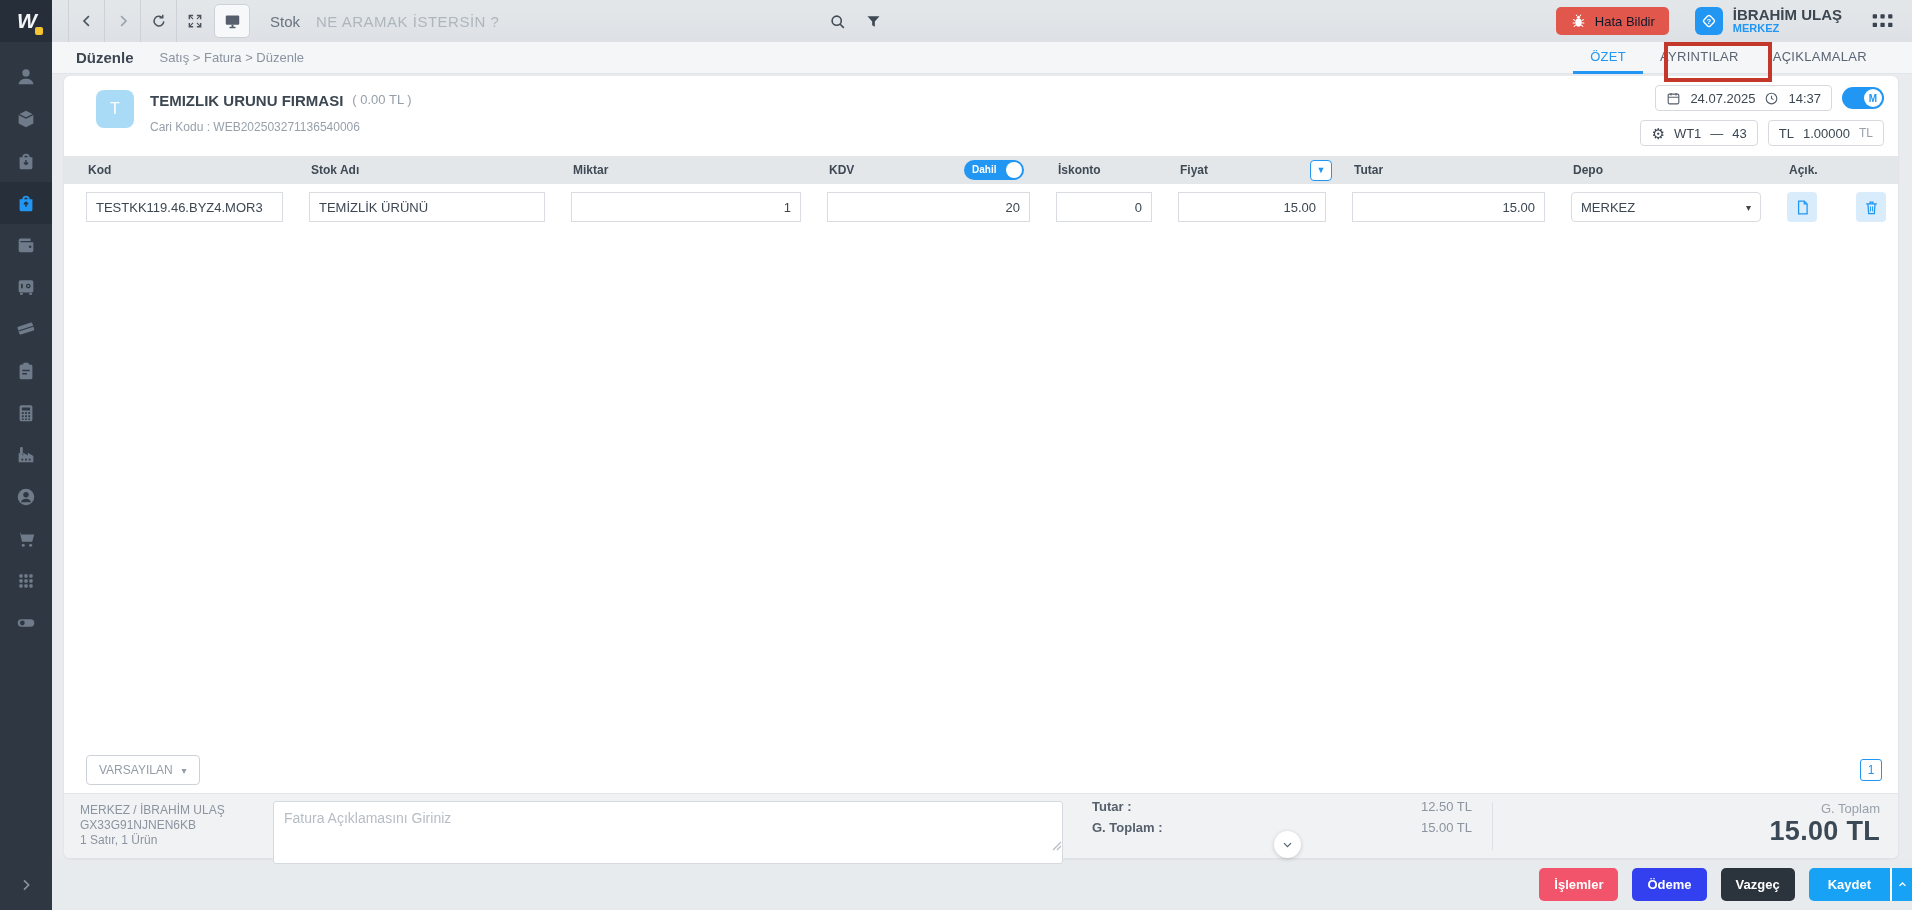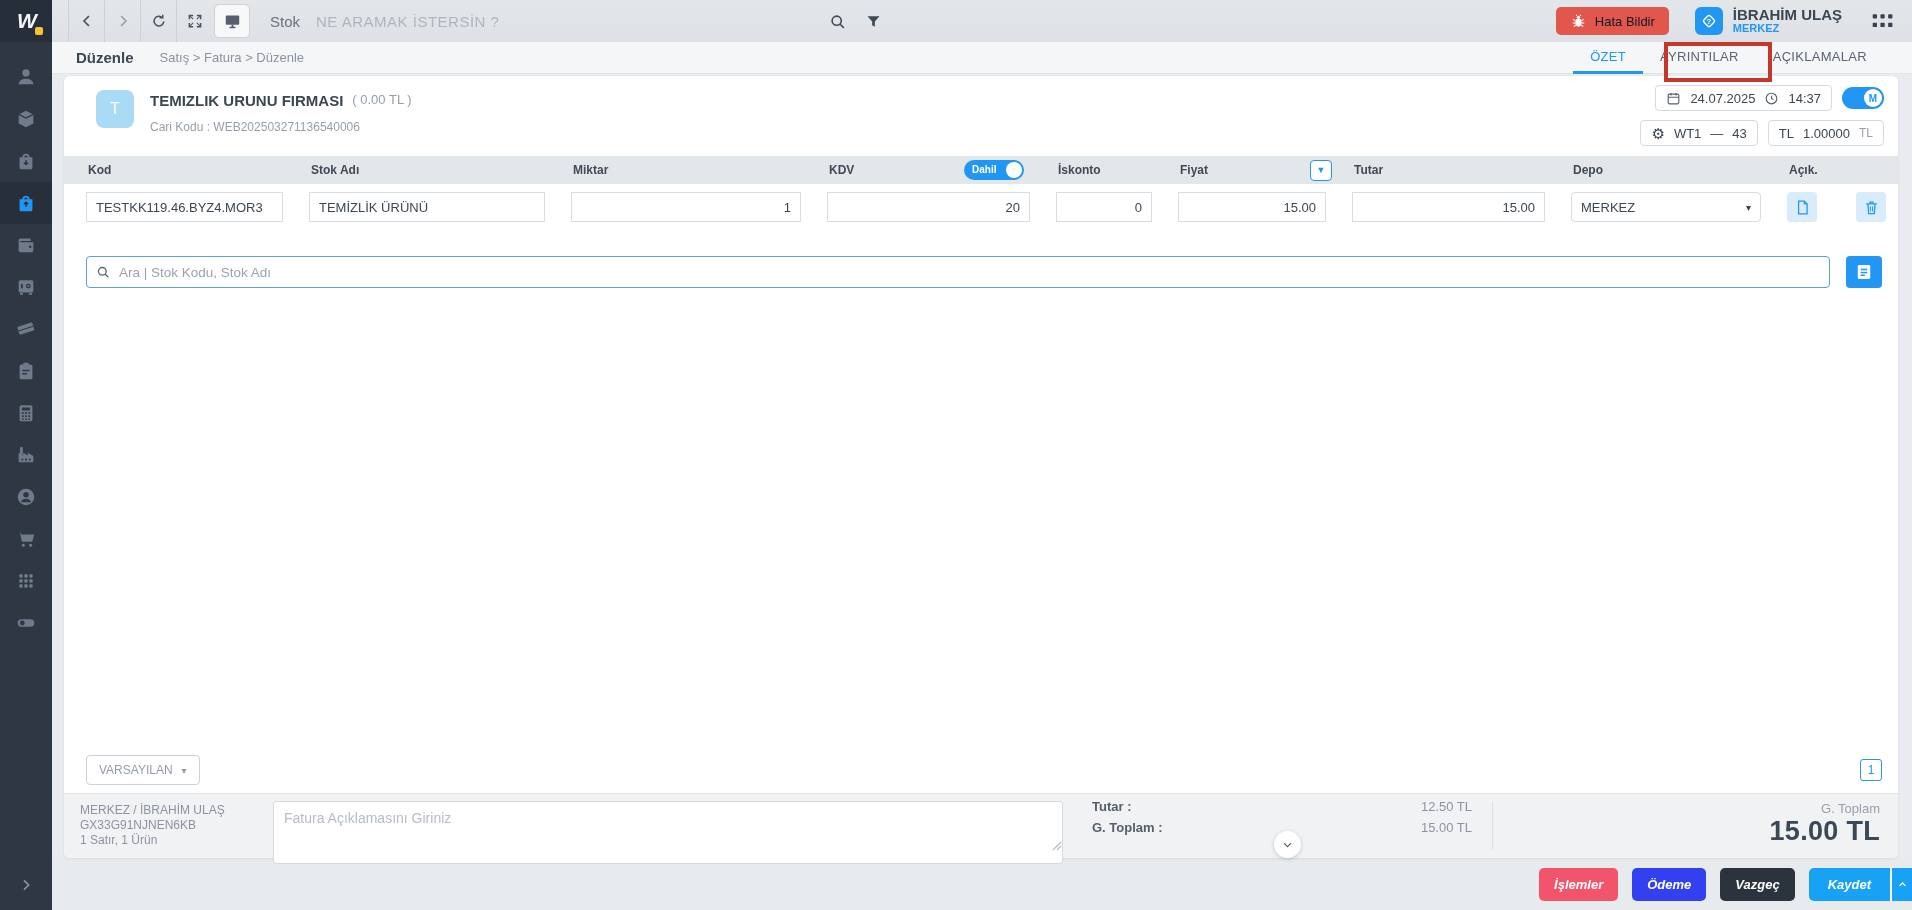--- a/index.html
+++ b/index.html
@@ -107,21 +107,21 @@
   .t-row { display:flex; justify-content:space-between; line-height:21px; }
   .t-label { font-size:13px; font-weight:bold; color:#55606c; }
   .t-val { font-size:13px; color:#8b94a0; }
   #expand-totals { position:absolute; left:1210px; top:37px; width:27px; height:27px; border-radius:50%; background:#fff; box-shadow:0 1px 4px rgba(0,0,0,.18); display:flex; align-items:center; justify-content:center; cursor:pointer; }
   #v-div { position:absolute; left:1428px; top:8px; bottom:8px; width:1px; background:#dde0e4; }
   #grand { position:absolute; right:18px; top:7px; text-align:right; }
   #grand-label { font-size:13px; color:#98a1ab; }
   #grand-val { font-size:27px; font-weight:bold; color:#3b4856; letter-spacing:.3px; }
 
   
-  #bottombar { position:absolute; left:52px; right:0; top:858px; height:52px; background:#e8ebee; display:flex; align-items:center; justify-content:flex-end; gap:14px;font-style:italic; }
+  #bottombar { position:absolute; left:52px; right:0; top:858px; height:52px; background:#e8ebee; display:flex; align-items:center; justify-content:flex-end; gap:14px; }
   .act-btn { height:33px; border-radius:5px; color:#fff; font-size:13px; font-weight:bold; display:flex; align-items:center; justify-content:center; padding:0 15px; cursor:pointer; }
   #btn-islemler { background:#f2556b; }
   #btn-odeme { background:#3340f0; }
   #btn-vazgec { background:#2b333d; }
   #btn-kaydet-group { display:flex; height:33px; }
   #btn-kaydet { background:#18a2f5; border-radius:5px 0 0 5px; padding:0 19px; }
   #btn-kaydet-more { width:22px; background:#18a2f5; border-left:2px solid #fff; border-radius:0; color:#fff; font-size:11px; display:flex; align-items:center; justify-content:center; cursor:pointer; }
 </style>
 </head>
 <body>
@@ -511,37 +511,20 @@
           <span>
             <svg width="17" height="17" viewBox="0 0 24 24" fill="none" stroke="#2196f3" stroke-width="1.8">
               <path d="M4.5 7h15M10 7V4.5h4V7M7 7l1 13.5h8L17 7"></path>
               <path d="M10.5 10.5v7M13.5 10.5v7" stroke-width="1.4"></path>
             </svg>
           </span>
         </div>
     </div>
   </div>
 
-  <div id="stock-search-row">
-    <div id="stock-search-wrap">
-      <span><svg width="16" height="16" viewBox="0 0 24 24" fill="none" stroke="#5a6472" stroke-width="2">
-            <circle cx="11" cy="11" r="5.8"></circle>
-            <path d="M15.4 15.4 20 20"></path>
-          </svg></span>
-      <input id="stock-search" placeholder="Ara | Stok Kodu, Stok Adı" style="">
-    </div>
-    <div id="list-btn">
-        <span>
-          <svg width="20" height="20" viewBox="0 0 24 24">
-            <rect x="4.5" y="3.5" width="15" height="17" rx="2" fill="#fff"></rect>
-            <path d="M8 9h8M8 12.5h8M8 16h5" stroke="#2196f3" stroke-width="1.8"></path>
-          </svg>
-        </span>
-      </div>
-  </div>
 
   <div id="preset-row">
     <div id="preset-btn">
       <span>VARSAYILAN</span>
       <span style="font-size:10px;">▾</span>
     </div>
     <div id="page-badge">1</div>
   </div>
 
   <div id="summary">

